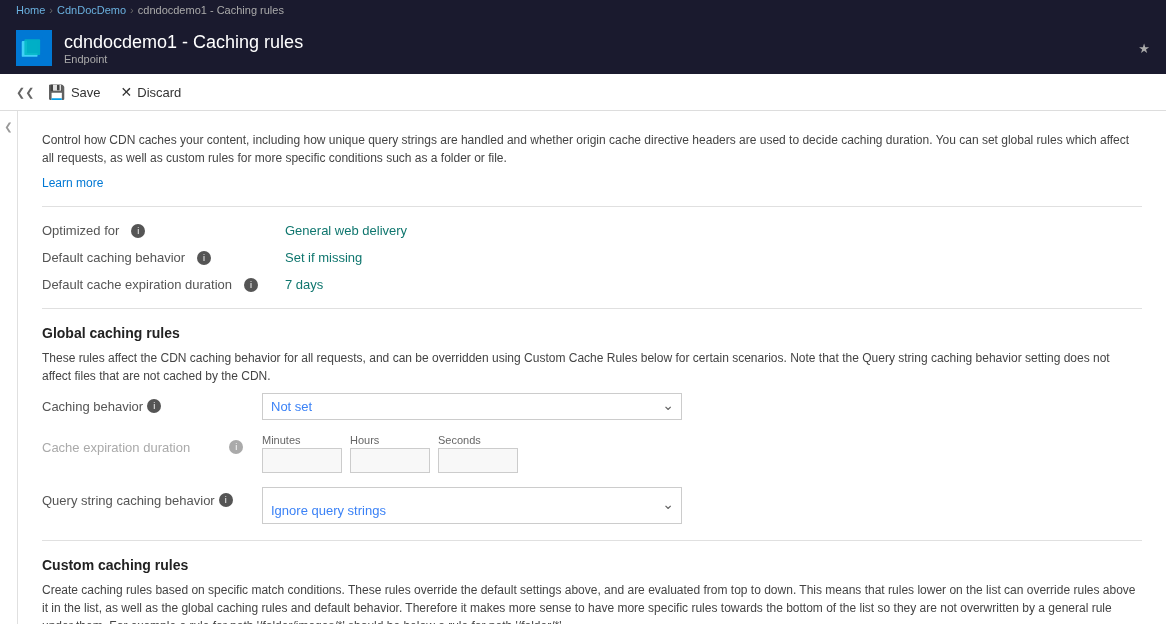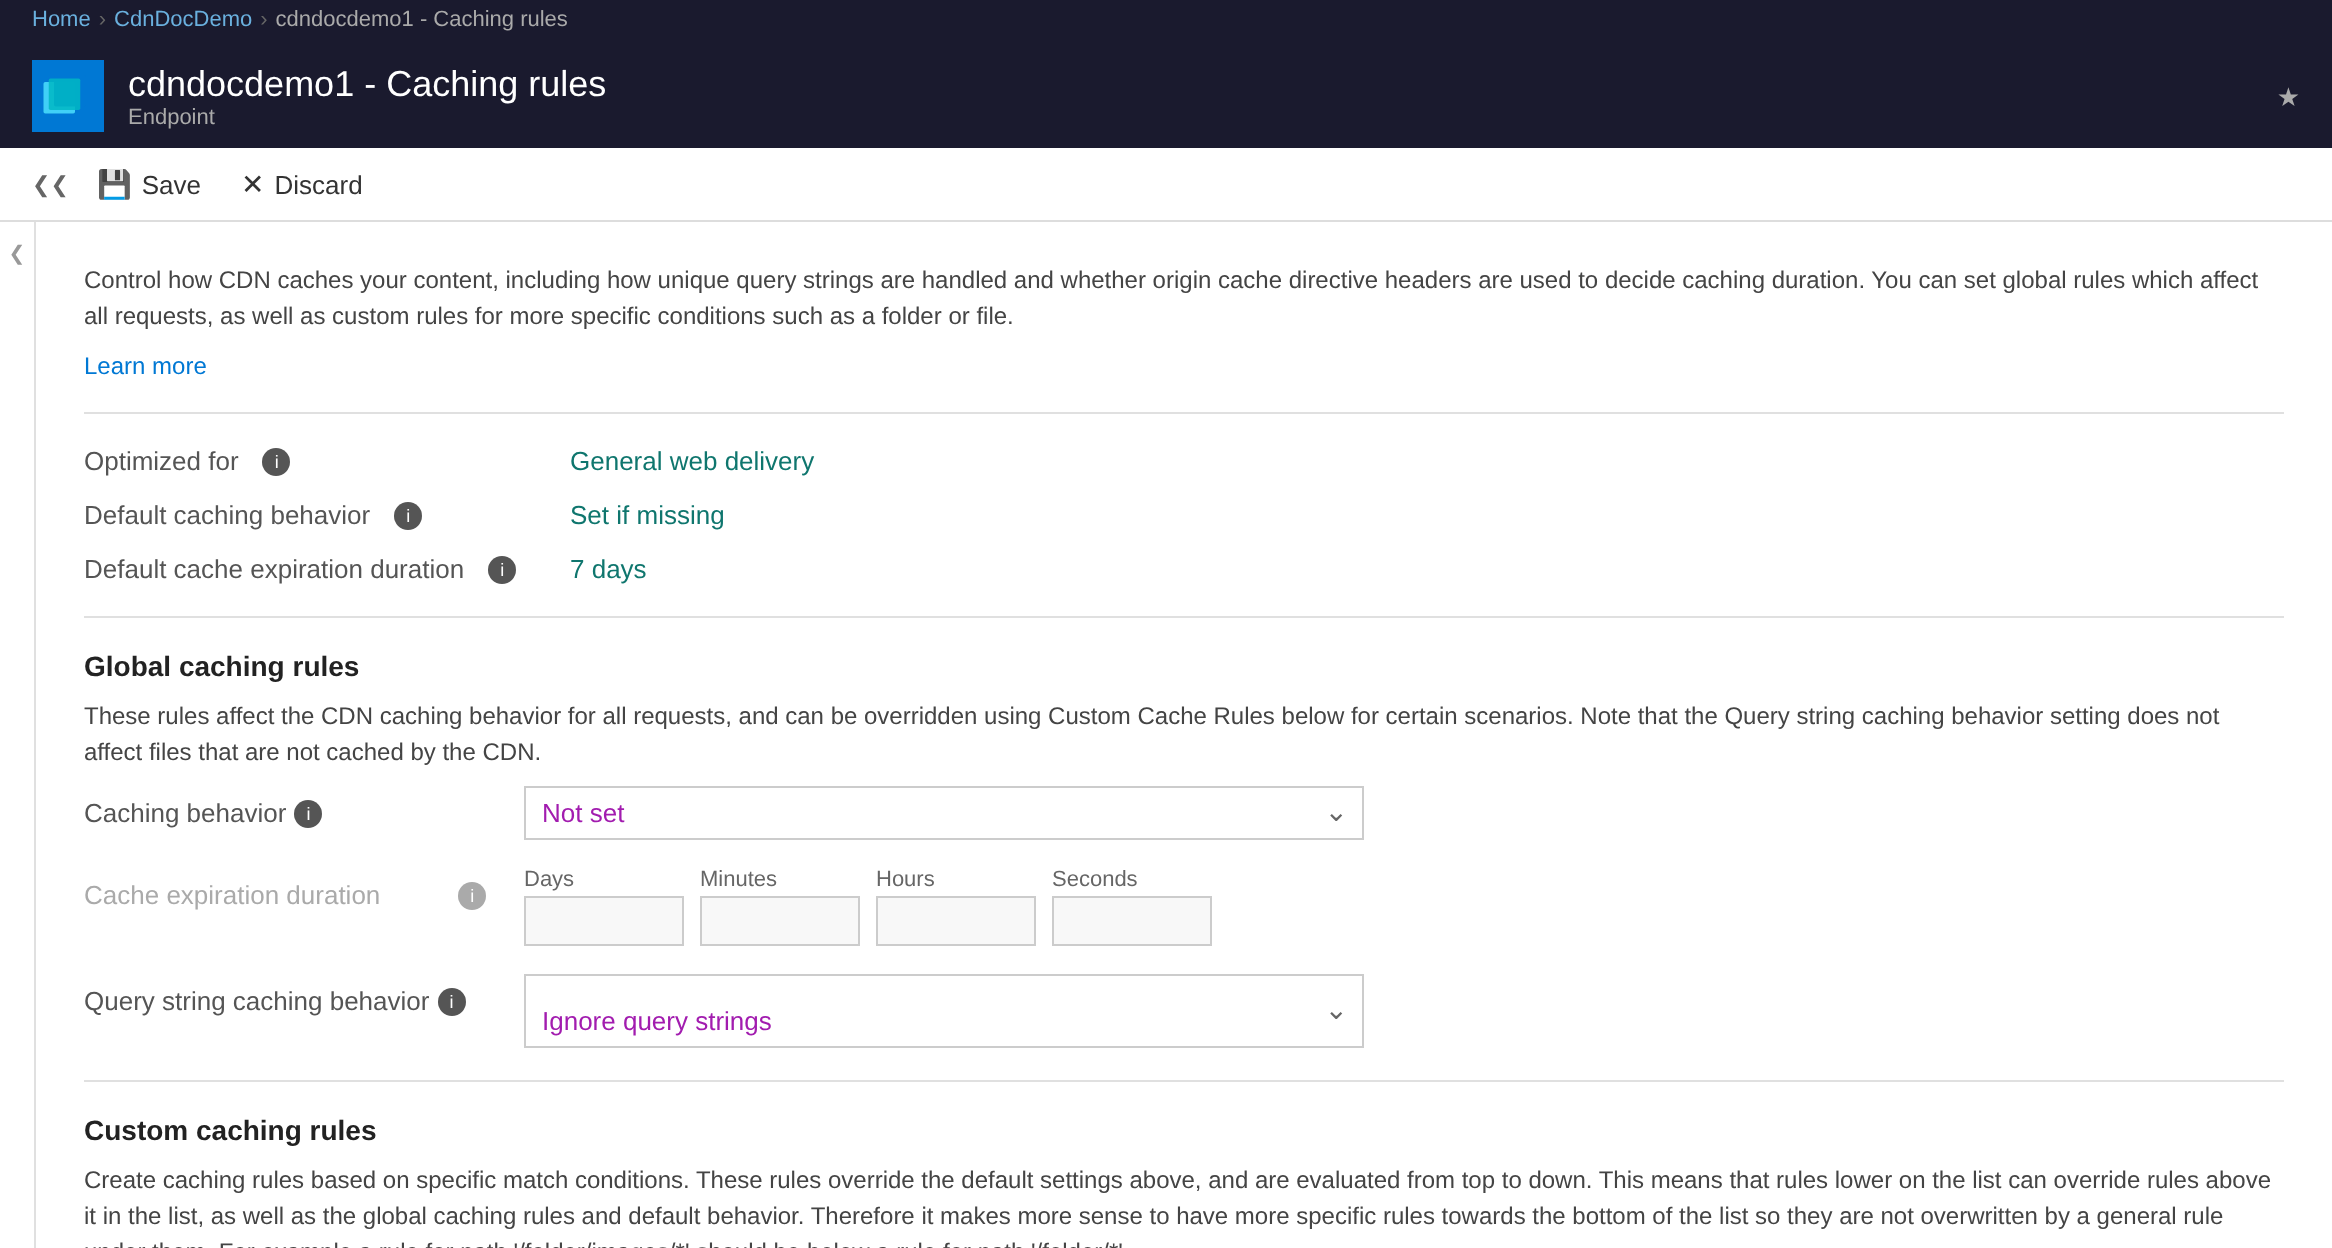--- a/index.html
+++ b/index.html
@@ -38,26 +38,26 @@
     .info-row { display: flex; align-items: flex-start; margin-bottom: 12px; font-size: 13px; }
     .info-label { min-width: 220px; color: #555; display: flex; align-items: center; gap: 12px; }
     .info-value { color: #0f766e; margin-left: 23px; }
 
     .info-icon { width: 14px; height: 14px; border-radius: 50%; background: #555; color: white; font-size: 9px; display: inline-flex; align-items: center; justify-content: center; cursor: pointer; flex-shrink: 0; }
 
     .divider { border: none; border-top: 1px solid #e0e0e0; margin: 16px 0; }
 
     
     .form-row { display: flex; align-items: flex-start; margin-bottom: 14px; }
-    .form-label { min-width: 220px; color: #555; display: flex; align-items: flex-end; gap: 4px; padding-top: 6px; font-size: 13px; }
+    .form-label { min-width: 220px; color: #555; display: flex; align-items: flex-start; gap: 4px; padding-top: 6px; font-size: 13px; }
     .form-label.disabled { color: #aaa; gap: 39px; }
     .form-control { flex: 1; max-width: 420px; }
 
     select, input[type="text"], input[type="number"] {
-      border: 1px solid #ccc; background: white; font-size: 13px; padding: 4px 8px; color: #a21caf;
+      border: 1px solid #ccc; background: white; font-size: 13px; padding: 4px 8px; color: #3b82f6;
       outline: none; font-family: inherit;
     }
     select { appearance: none; -webkit-appearance: none; padding-right: 28px; cursor: pointer; }
     .select-wrap { position: relative; display: inline-block; }
     .select-wrap::after { content: '⌄'; position: absolute; right: 8px; top: 50%; transform: translateY(-60%); pointer-events: none; color: #666; font-size: 14px; }
 
     .duration-fields { display: flex; gap: 8px; }
     .duration-field { display: flex; flex-direction: column; gap: 2px; }
     .duration-label { font-size: 11px; color: #666; }
     .duration-input { width: 80px; }
@@ -174,24 +174,20 @@
         </div>
       </div>
 
       <div class="form-row">
         <div class="form-label disabled">
           <span>Cache expiration duration</span>
           <span class="info-icon" style="background:#aaa;">i</span>
         </div>
         <div class="form-control">
           <div class="duration-fields">
-            <div class="duration-field">
-              <span class="duration-label">Days</span>
-              <input type="number" class="duration-input" disabled="" style="">
-            </div>
             <div class="duration-field">
               <span class="duration-label">Minutes</span>
               <input type="number" class="duration-input" disabled="" style="">
             </div>
             <div class="duration-field">
               <span class="duration-label">Hours</span>
               <input type="number" class="duration-input" disabled="" style="">
             </div>
             <div class="duration-field">
               <span class="duration-label">Seconds</span>

